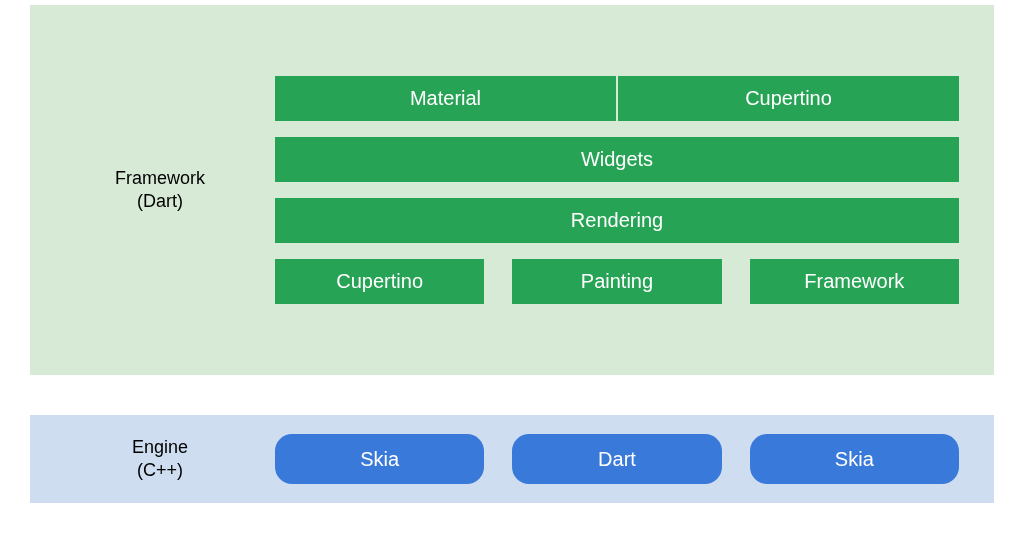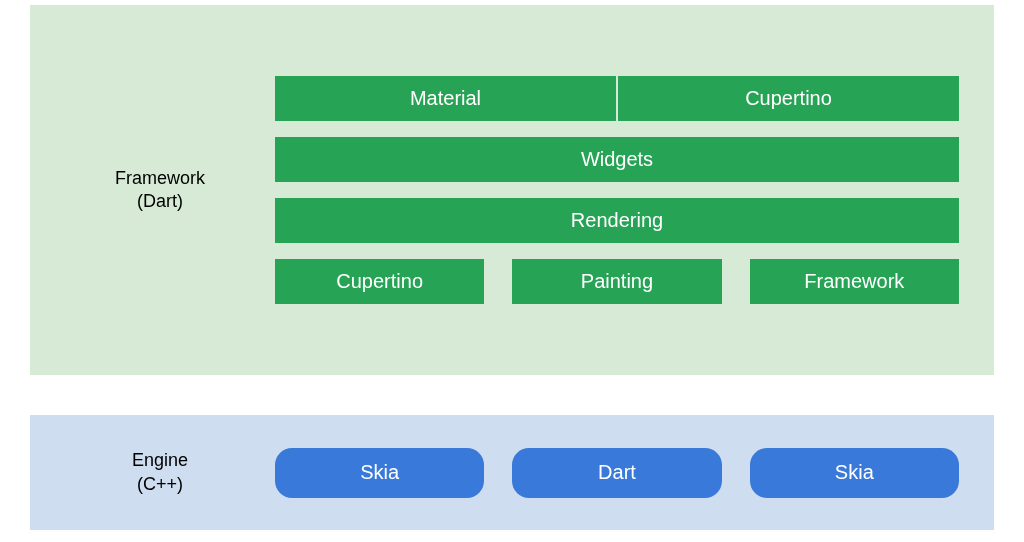--- a/index.html
+++ b/index.html
@@ -15,21 +15,21 @@
     display: flex;
     align-items: center;
   }
   .framework-section {
     background: #d6ead5;
     height: 370px;
     padding: 25px 35px 25px 15px;
   }
   .engine-section {
     background: #ceddef;
-    height: 115px;
+    height: 88px;
     margin-top: 40px;
     padding: 25px 35px 25px 15px;
   }
   .section-label {
     width: 230px;
     flex-shrink: 0;
     text-align: center;
     font-size: 18px;
     color: #000;
     line-height: 1.3;

